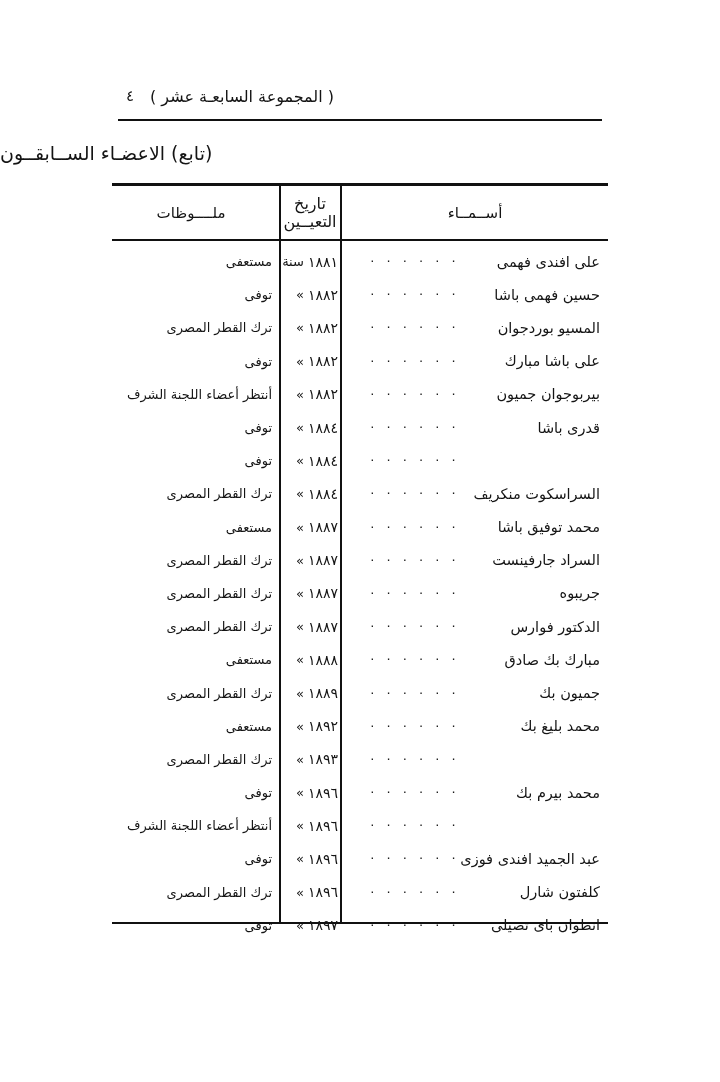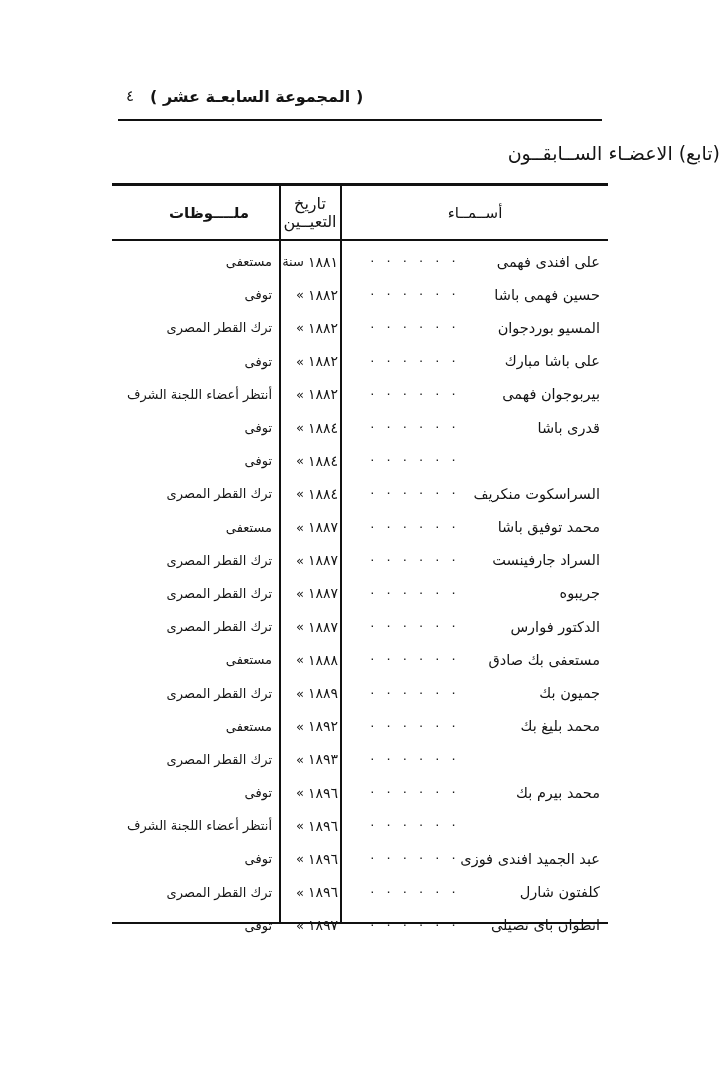--- a/index.html
+++ b/index.html
@@ -38,41 +38,40 @@
   .page-number {
     font-size: 15px;
     width: 40px;
     text-align: center;
   }
   .header-title {
     font-size: 16px;
     letter-spacing: 1px;
     margin-right: 60px;
     white-space: nowrap;
-    font-weight: bold;
   }
 
   .rule {
     position: absolute;
     background: #111;
   }
   .rule-top-thin {
     top: 119px;
     left: 118px;
     width: 484px;
     height: 2px;
   }
 
   
   .section-caption {
     position: absolute;
     top: 142px;
     left: 0;
     width: 720px;
-    text-align: right;
+    text-align: left;
     font-size: 19px;
     letter-spacing: 1px;
   }
 
   
   .table-frame {
     position: absolute;
     top: 183px;
     left: 112px;
     width: 496px;
@@ -94,21 +93,21 @@
     top: 6px;
     height: 48px;
     display: flex;
     align-items: center;
     justify-content: center;
     font-size: 15px;
     text-align: center;
   }
   .head-names { right: 0;     width: 266px; letter-spacing: 6px; }
   .head-date  { right: 268px; width: 60px;  line-height: 1.15; font-size: 16px;}
-  .head-notes { right: 316px; width: 166px; letter-spacing: 3px; font-weight: bold;}
+  .head-notes { right: 334px; width: 166px; letter-spacing: 3px;}
 
   .rows {
     position: absolute;
     top: 62px;
     right: 0;
     width: 496px;
   }
   .row {
     display: block;
     position: relative;
@@ -214,21 +213,21 @@
         <div class="cell c-name">على باشا مبارك</div>
         <div class="cell c-dots">·  ·  ·  ·  ·  ·</div>
         <div class="cell c-date">
           <span>١٨٨٢</span>
           <span class="marker">»</span>
         </div>
         <div class="cell c-note">توفى</div>
       </div>
 
       <div class="row">
-        <div class="cell c-name">بيربوجوان فهمى</div>
+        <div class="cell c-name">بيربوجوان جميون</div>
         <div class="cell c-dots">·  ·  ·  ·  ·  ·</div>
         <div class="cell c-date">
           <span>١٨٨٢</span>
           <span class="marker">»</span>
         </div>
         <div class="cell c-note">أنتظر أعضاء اللجنة الشرف</div>
       </div>
 
       <div class="row">
         <div class="cell c-name">قدرى باشا</div>
@@ -293,21 +292,21 @@
         <div class="cell c-name">الدكتور فوارس</div>
         <div class="cell c-dots">·  ·  ·  ·  ·  ·</div>
         <div class="cell c-date">
           <span>١٨٨٧</span>
           <span class="marker">»</span>
         </div>
         <div class="cell c-note">ترك القطر المصرى</div>
       </div>
 
       <div class="row">
-        <div class="cell c-name">مستعفى بك صادق</div>
+        <div class="cell c-name">مبارك بك صادق</div>
         <div class="cell c-dots">·  ·  ·  ·  ·  ·</div>
         <div class="cell c-date">
           <span>١٨٨٨</span>
           <span class="marker">»</span>
         </div>
         <div class="cell c-note">مستعفى</div>
       </div>
 
       <div class="row">
         <div class="cell c-name">جميون بك</div>

